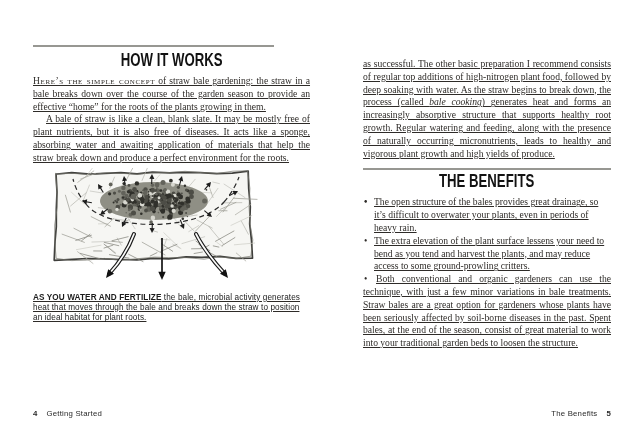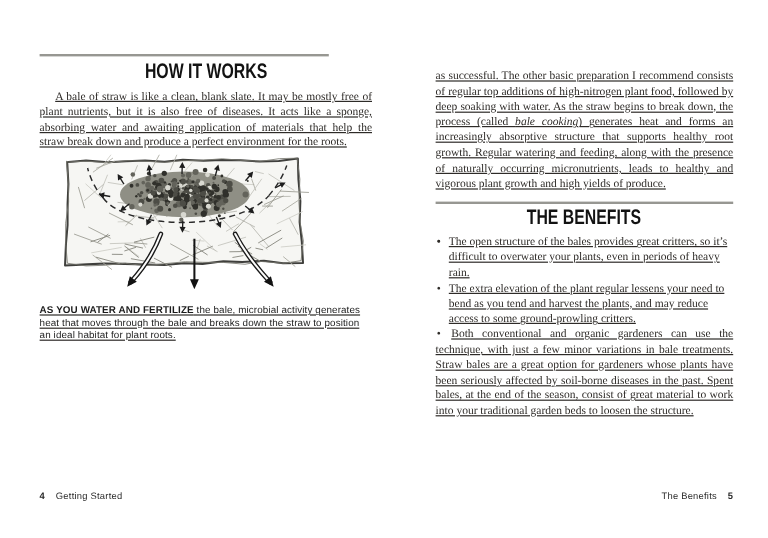--- a/index.html
+++ b/index.html
@@ -35,20 +35,21 @@
 </head>
 <body>
 
 <div id="canvas">
 
   <div class="col" id="left-col">
     <div class="rule rule-left"></div>
     <div class="heading">
       <span>HOW IT WORKS</span>
     </div>
+    <p><span class="sc">Here’s the simple concept</span><span> of straw bale gardening: the straw in a bale breaks down over the course of the garden season to provide an effective “home” for the roots of the plants growing in them.</span></p>
     <p class="indent">A bale of straw is like a clean, blank slate. It may be mostly free of plant nutrients, but it is also free of diseases. It acts like a sponge, absorbing water and awaiting application of materials that help the straw break down and produce a perfect environment for the roots.</p>
 
     <div class="fig">
       <svg id="bale-svg" width="230" height="122" viewBox="0 0 230 122">
           <path d="M11,6 L25.7,4.7 L44.2,6.2 L59.1,5.3 L74.9,4.7 L91.1,5.8 L106.4,4.1 L123.7,4.9 L138.2,4.3 L154.5,4.6 L170.5,5.6 L186.3,5.1 L202.2,3.1 L202.7,20.5 L204.3,38.7 L203.7,56.1 L205.5,72.3 L206.5,90.2 L189.9,90.3 L174.0,88.3 L155.9,89.4 L140.1,88.8 L122.8,90.9 L107.2,90.3 L91.0,91.9 L75.2,91.5 L57.8,90.9 L40.9,90.5 L26.5,91.3 L8.2,92.3 L9.0,73.6 L10.3,58.7 L10.3,41.2 L11.0,24.3 L10.0,6.1 Z" fill="#f6f6f3" stroke="#3f3f3c" stroke-width="1.7" stroke-linejoin="round"></path>
           <path d="M11,6 L25.6,5.3 L42.8,6.5 L60.6,4.9 L75.5,5.4 L91.1,6.2 L105.8,5.0 L123.2,4.5 L139.2,3.3 L153.7,4.5 L171.7,5.4 L186.9,3.2 L201.6,2.8 L203.9,20.3 L203.1,39.2 L204.1,56.5 L206.8,71.9 L204.9,88.2 L190.9,90.4 L171.6,88.9 L158.1,91.2 L140.3,89.7 L122.9,89.6 L108.6,89.1 L90.7,90.8 L74.7,92.4 L58.3,90.4 L40.6,92.1 L25.8,92.6 L10.2,90.4 L8.8,74.7 L8.7,57.1 L11.2,39.4 L10.8,21.7 L9.5,5.3 Z" fill="none" stroke="#77776f" stroke-width="0.7"></path>
           <line x1="123.40088284946978" y1="44.07008248381317" x2="135.81454612463787" y2="60.25167604559967" stroke="#cdcdc6" stroke-width="0.7"></line>
           <line x1="109.83984267758206" y1="30.76532756909728" x2="132.88189961427517" y2="38.51226634502577" stroke="#b5b5ae" stroke-width="0.7"></line>
           <line x1="59.48611962934956" y1="77.0364713454619" x2="70.03416922291994" y2="84.87222563147489" stroke="#cdcdc6" stroke-width="0.7"></line>
           <line x1="105.13276676926762" y1="62.18251336179674" x2="111.91893203308432" y2="64.18997316803087" stroke="#b5b5ae" stroke-width="0.7"></line>
@@ -484,22 +485,22 @@
   <div class="col" id="right-col">
     <p><span>as successful. The other basic preparation I recommend consists of regular top additions of high-nitrogen plant food, followed by deep soaking with water. As the straw begins to break down, the process (called </span><span class="ital">bale cooking</span><span>) generates heat and forms an increasingly absorptive structure that supports healthy root growth. Regular watering and feeding, along with the presence of naturally occurring micronutrients, leads to healthy and vigorous plant growth and high yields of produce.</span></p>
 
     <div class="rule rule-right"></div>
     <div class="heading">
       <span>THE BENEFITS</span>
     </div>
 
     <ul class="bullets">
       <li><span class="marker">•</span></li>
-      <li><span class="marker">•</span><span>The open structure of the bales provides great critters, so it’s difficult to overwater your plants, even in periods of heavy rain.</span></li>
-      <li><span class="marker">•</span><span>The extra elevation of the plant regular lessens your need to bend as you tend and harvest the plants, and may reduce access to some ground-prowling critters.</span></li>
+      <li><span class="marker">•</span><span>The open structure of the bales provides great drainage, so it’s difficult to overwater your plants, even in periods of heavy rain.</span></li>
+      <li><span class="marker">•</span><span>The extra elevation of the plant surface lessens your need to bend as you tend and harvest the plants, and may reduce access to some ground-prowling critters.</span></li>
       <li><span class="marker">•</span></li>
     </ul>
 
     <p class="indent">Both conventional and organic gardeners can use the technique, with just a few minor variations in bale treatments. Straw bales are a great option for gardeners whose plants have been seriously affected by soil-borne diseases in the past. Spent bales, at the end of the season, consist of great material to work into your traditional garden beds to loosen the structure.</p>
   </div>
 
   <div class="footer" id="footer-left"><span class="pagenum">4</span><span class="fspace"></span><span>Getting Started</span></div>
   <div class="footer" id="footer-right"><span>The Benefits</span><span class="fspace"></span><span class="pagenum">5</span></div>
 
 </div>

